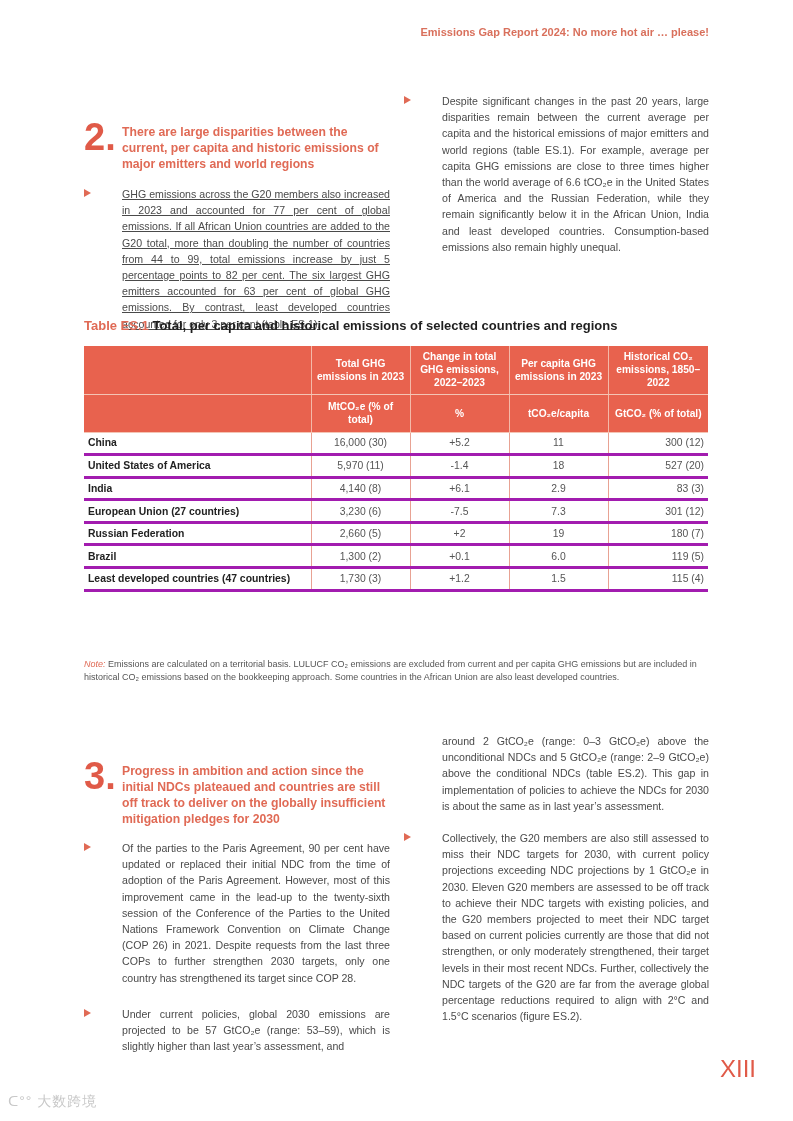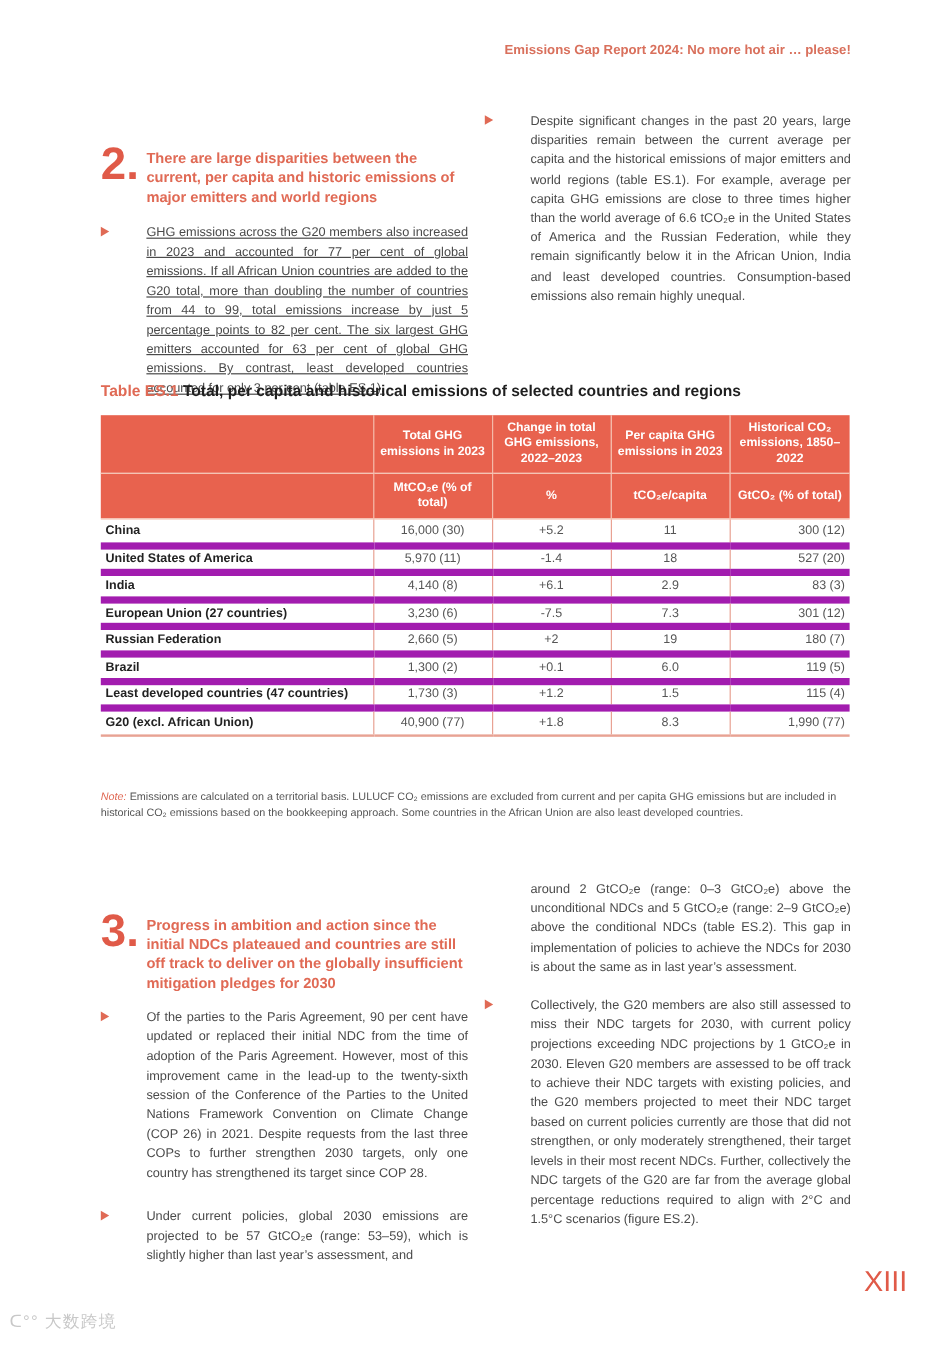--- a/index.html
+++ b/index.html
@@ -1,37 +1,37 @@
 <!DOCTYPE html>
 <html><head>
 <meta charset="utf-8">
 <style>
   * { margin: 0; padding: 0; box-sizing: border-box; }
   html, body { width: 793px; height: 1121px; background: #ffffff; }
   body { position: relative; font-family: "Liberation Sans", "DejaVu Sans", sans-serif; color: #3a3a3a; overflow: hidden; }
 
-  .running-header { position: absolute; top: 36px; right: 84px; font-size: 11px; font-weight: bold; color: #d9705c; }
+  .running-header { position: absolute; top: 26px; right: 84px; font-size: 11px; font-weight: bold; color: #d9705c; }
 
   .section { position: absolute; }
   .sec-head { position: relative; padding-left: 38px; }
   .sec-num { position: absolute; left: 0; top: -6px; font-size: 38px; font-weight: bold; color: #e05a48; line-height: 1; }
   .sec-title { font-size: 12.2px; font-weight: bold; color: #e06a55; line-height: 16px; margin-top: 30px; }
 
   .bullet { position: relative; padding-left: 38px; font-size: 10.6px; line-height: 16.2px; text-align: justify; color: #4a4a4a; }
   .bullet .arrow { position: absolute; left: 0; top: 3px; width: 0; height: 0; border-left: 7px solid #e06a55; border-top: 4px solid transparent; border-bottom: 4px solid transparent; }
 
   .table-caption { position: absolute; left: 84px; top: 318px; font-size: 13px; font-weight: bold; color: #1f1f1f; }
   .table-caption .lbl { color: #e06a55; }
 
   table.es1 { position: absolute; left: 84px; top: 346px; width: 624px; border-collapse: collapse; font-size: 10.4px; }
   table.es1 th { background: #e8624e; color: #ffffff; font-weight: bold; text-align: center; font-size: 10.2px; line-height: 13px; border-right: 1px solid #f4b9a8; border-bottom: 1px solid #f4c4b4; padding: 3px 4px; }
   table.es1 th:last-child { border-right: none; }
   table.es1 thead tr.r1 th { height: 48px; }
   table.es1 thead tr.r2 th { height: 38px; }
-  table.es1 td { height: 22.6px; border-bottom: 6px solid #a21caf; border-right: 1px solid #e8a293; text-align: center; color: #555; padding: 0 4px; }
+  table.es1 td { height: 22.6px; border-bottom: 3px solid #a21caf; border-right: 1px solid #e8a293; text-align: center; color: #555; padding: 0 4px; }
   table.es1 td:last-child { border-right: none; text-align: right; }
   table.es1 td.name { text-align: left; font-weight: bold; color: #222; padding-left: 4px; }
   table.es1 tr.last td { border-bottom: 2px solid #e8a293; }
 
   .note { position: absolute; left: 84px; top: 658px; width: 625px; font-size: 9px; line-height: 12.5px; color: #555; }
   .note .lbl { color: #e06a55; font-style: italic; }
 
   .page-num { position: absolute; right: 37px; top: 1055px; font-size: 24px; font-weight: normal; color: #e05a48; }
   .watermark { position: absolute; left: 8px; top: 1093px; font-size: 14px; color: #c8c8c8; letter-spacing: 1px; }
 </style>
@@ -130,27 +130,20 @@
         <td>6.0</td>
         <td>119 (5)</td>
     </tr>
     <tr>
       <td class="name">Least developed countries (47 countries)</td>
         <td>1,730 (3)</td>
         <td>+1.2</td>
         <td>1.5</td>
         <td>115 (4)</td>
     </tr>
-    <tr class="last">
-      <td class="name">G20 (excl. African Union)</td>
-        <td>40,900 (77)</td>
-        <td>+1.8</td>
-        <td>8.3</td>
-        <td>1,990 (77)</td>
-    </tr>
   </tbody>
 </table>
 
 <div class="note">
   <span class="lbl">Note:</span>
   <span>Emissions are calculated on a territorial basis. LULUCF CO₂ emissions are excluded from current and per capita GHG emissions but are included in historical CO₂ emissions based on the bookkeeping approach. Some countries in the African Union are also least developed countries.</span>
 </div>
 
 <div class="section" style="left:84px; top:733px; width:306px;">
   <div class="sec-head">

